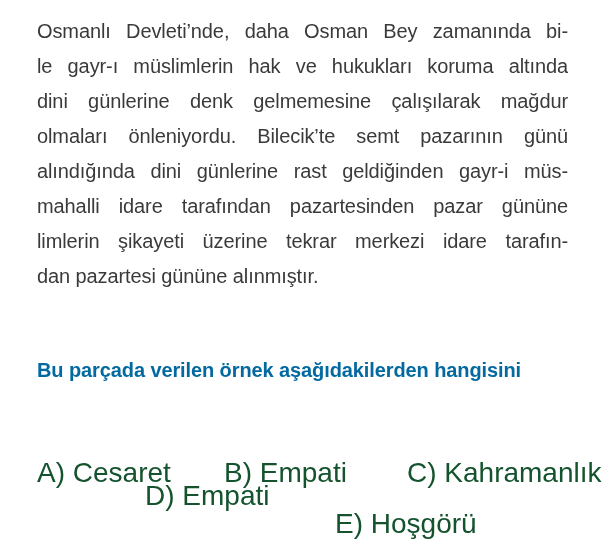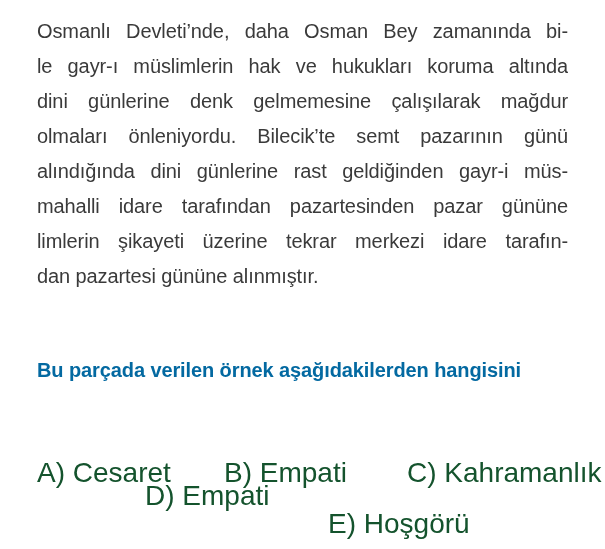--- a/index.html
+++ b/index.html
@@ -53,21 +53,21 @@
     height: 30px;
     line-height: 30px;
     font-size: 28px;
     color: #14532d;
     white-space: nowrap;
   }
   .opt-a { left: 37px;  top: 458px; }
   .opt-b { left: 224px; top: 458px; }
   .opt-c { left: 407px; top: 458px; }
   .opt-d { left: 145px; top: 481px; }
-  .opt-e { left: 328px; top: 509px; }
+  .opt-e { left: 335px; top: 509px; }
 </style>
 </head>
 <body>
 
 <div class="page">
 
   <div class="passage">
     <div class="passage-line">Osmanlı Devleti’nde, daha Osman Bey zamanında bi-</div>
     <div class="passage-line">le gayr-ı müslimlerin hak ve hukukları koruma altında</div>
     <div class="passage-line">dini günlerine denk gelmemesine çalışılarak mağdur</div>

